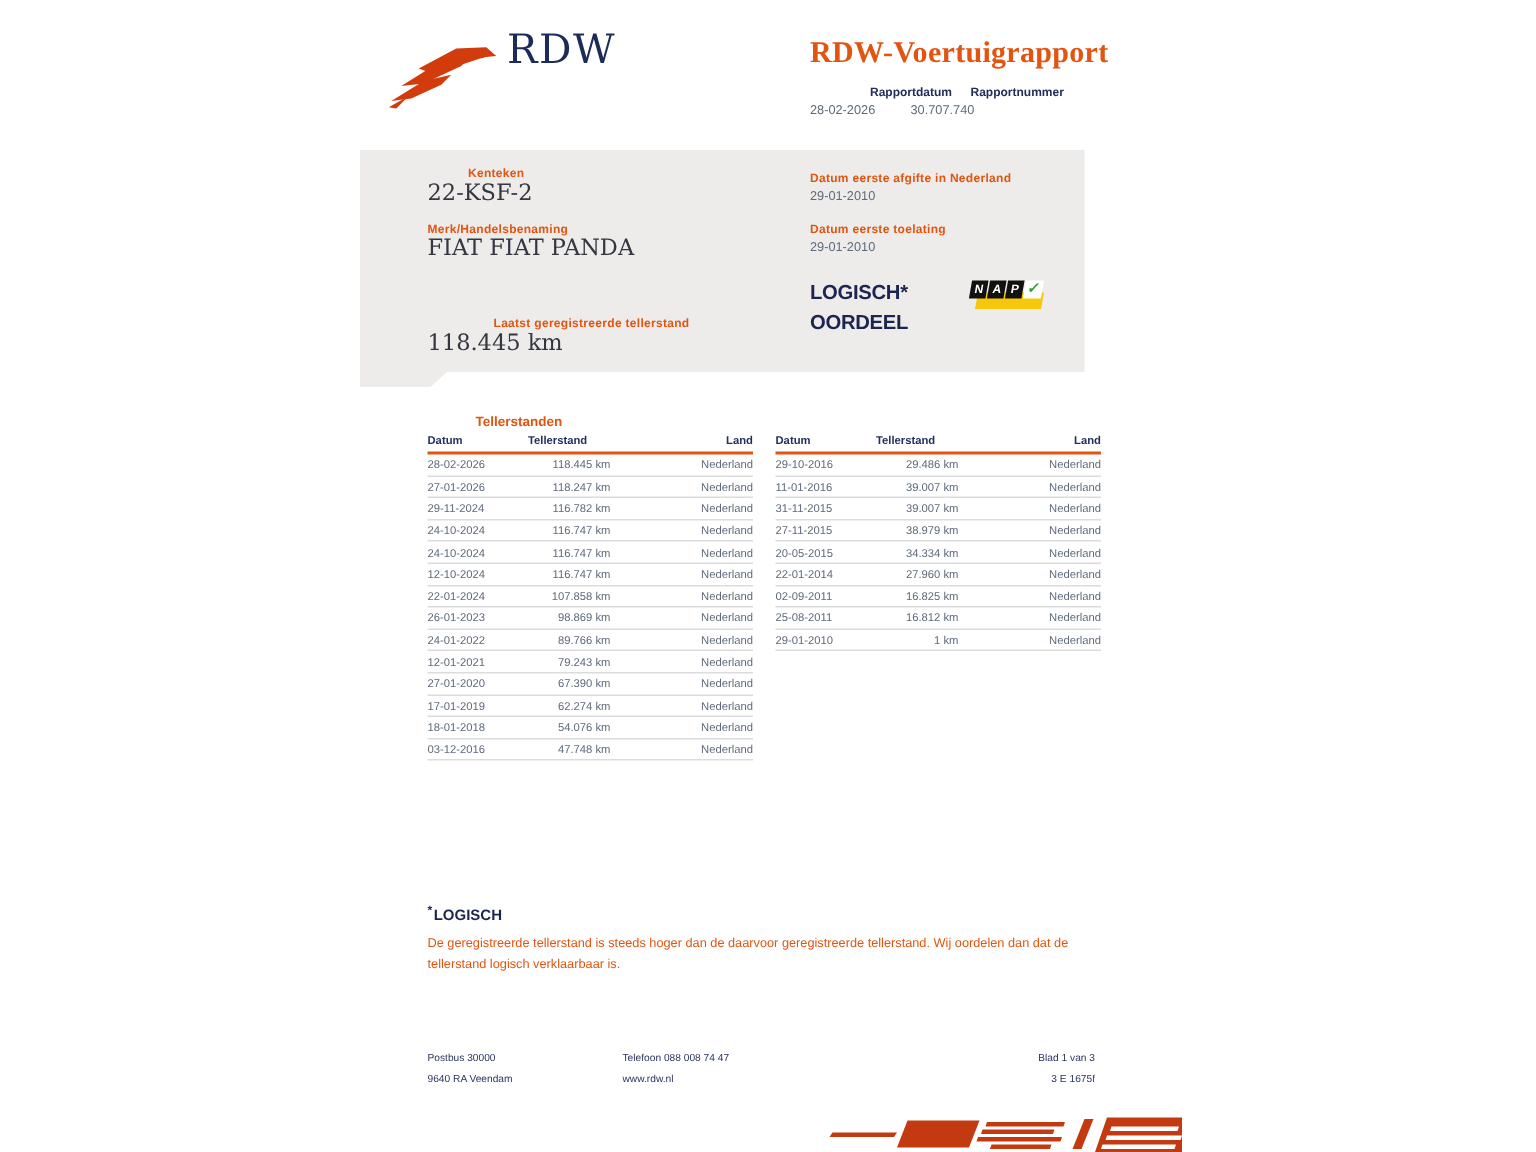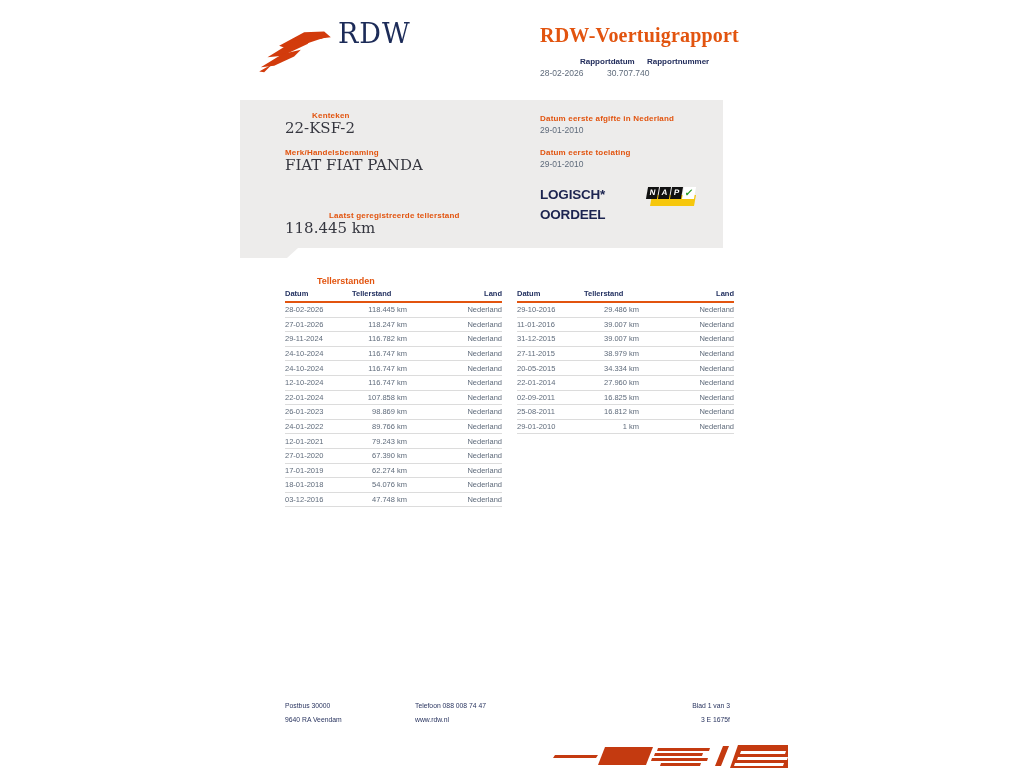--- a/index.html
+++ b/index.html
@@ -237,21 +237,21 @@
           <span class="c-datum">29-10-2016</span>
           <span class="c-tell">29.486 km</span>
           <span class="c-land">Nederland</span>
         </div>
         <div class="row">
           <span class="c-datum">11-01-2016</span>
           <span class="c-tell">39.007 km</span>
           <span class="c-land">Nederland</span>
         </div>
         <div class="row">
-          <span class="c-datum">31-12-2015</span>
+          <span class="c-datum">31-11-2015</span>
           <span class="c-tell">39.007 km</span>
           <span class="c-land">Nederland</span>
         </div>
         <div class="row">
           <span class="c-datum">27-11-2015</span>
           <span class="c-tell">38.979 km</span>
           <span class="c-land">Nederland</span>
         </div>
         <div class="row">
           <span class="c-datum">20-05-2015</span>
@@ -276,20 +276,22 @@
         <div class="row">
           <span class="c-datum">29-01-2010</span>
           <span class="c-tell">1 km</span>
           <span class="c-land">Nederland</span>
         </div>
       </div>
   </div>
 </div>
 
 <div class="footnote">
+  <div class="fn-title"><span class="ast">*</span><span>LOGISCH</span></div>
+  <div class="fn-body">De geregistreerde tellerstand is steeds hoger dan de daarvoor geregistreerde tellerstand. Wij oordelen dan dat de tellerstand logisch verklaarbaar is.</div>
 </div>
 
 <div class="footer-item" style="left:285px;top:702px;">Postbus 30000</div>
 <div class="footer-item" style="left:285px;top:716px;">9640 RA Veendam</div>
 <div class="footer-item" style="left:415px;top:702px;">Telefoon 088 008 74 47</div>
 <div class="footer-item" style="left:415px;top:716px;">www.rdw.nl</div>
 <div class="footer-item f-r" style="left:630px;top:702px;width:100px;">Blad 1 van 3</div>
 <div class="footer-item f-r" style="left:630px;top:716px;width:100px;">3 E 1675f</div>
 
 <svg class="stripes" viewBox="0 0 240 26">

